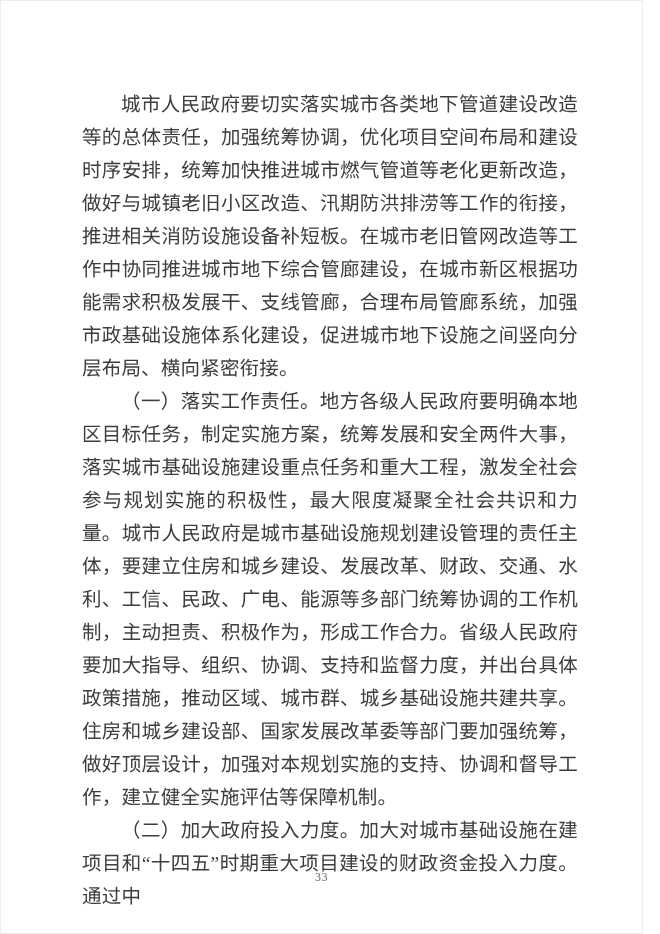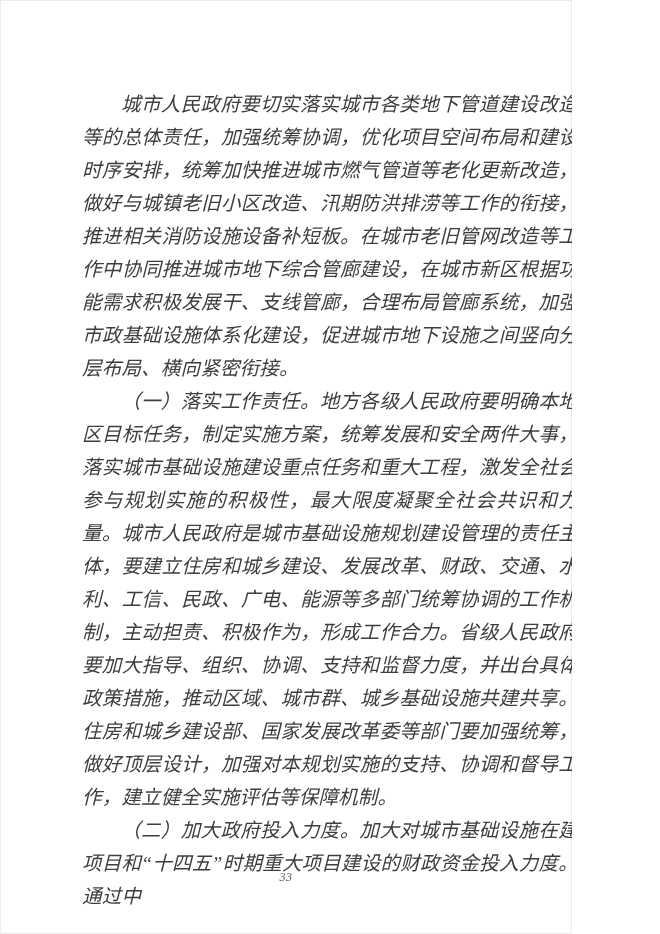--- a/index.html
+++ b/index.html
@@ -2,27 +2,26 @@
 <html lang="zh-CN" style="--background: #ffffff; --text: #3d3d3d; --heading: #2b2b2b; --page-number: #55616e;"><head>
 <meta charset="utf-8">
 <style>
   html, body {
     margin: 0;
     padding: 0;
     background: #ffffff;
   }
   .page {
     position: relative;
-    width: 572px;
+    width: 643px;
     height: 934px;
     background: var(--background, #ffffff);
     box-shadow: inset 0 0 0 1px #ededed;
     overflow: hidden;
     font-family: "Liberation Serif", "DejaVu Serif", serif;
-    font-style: italic;
   }
   .text-block {
     position: absolute;
     left: 82px;
     top: 88px;
     width: 496px;
     color: var(--text, #3d3d3d);
     font-size: 19.5px;
     line-height: 33px;
     text-align: justify;

